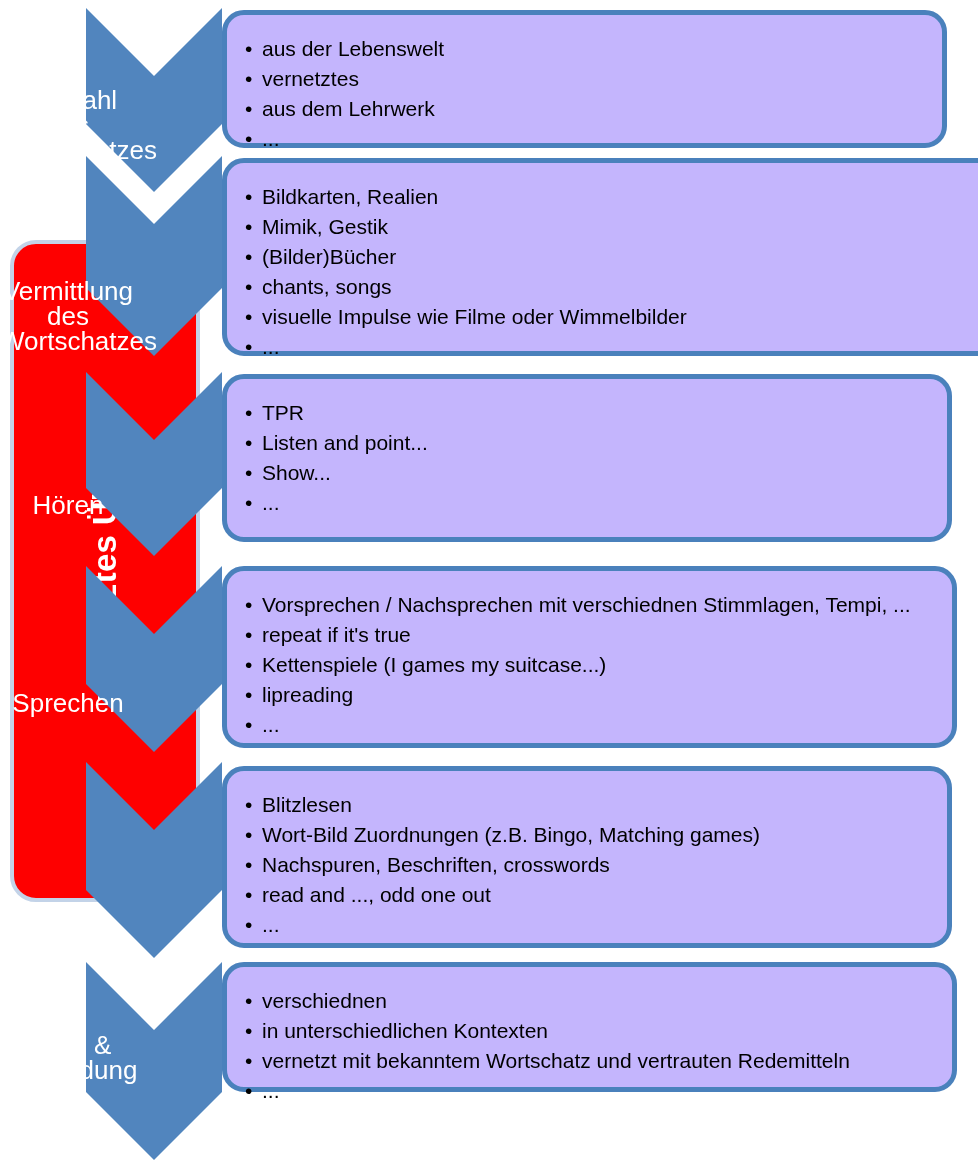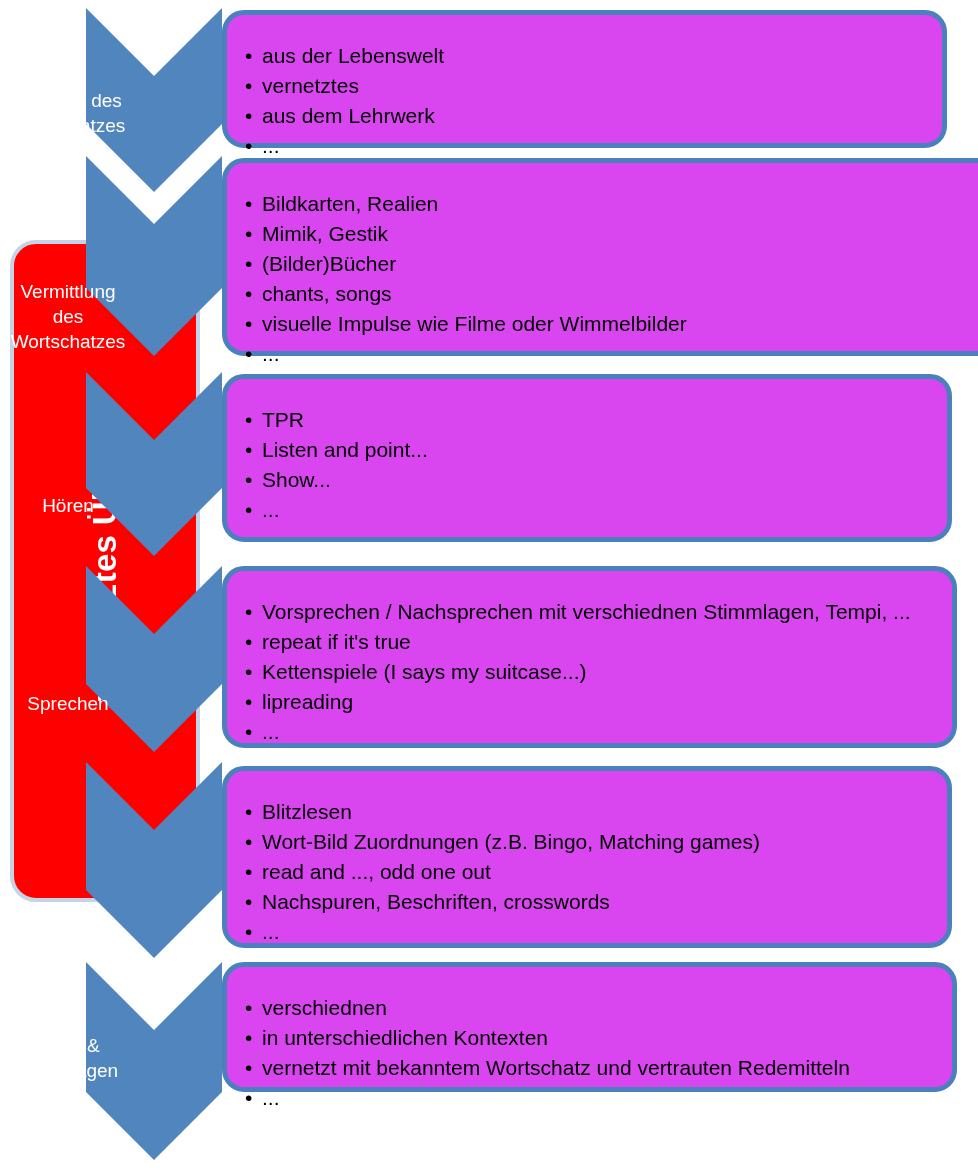--- a/index.html
+++ b/index.html
@@ -52,36 +52,36 @@
     left: 0; top: 0;
     width: 978px; height: 1174px;
     z-index: 2;
     pointer-events: none;
   }
   .chev-label {
     position: absolute;
     left: 0;
     width: 136px;
     color: #ffffff;
-    font-size: 19px;
+    font-size: 26px;
     line-height: 25px;
     text-align: center;
     z-index: 4;
     pointer-events: none;
   }
 
   
   .box {
     position: absolute;
     left: 222px;
-    background: #d946ef;
+    background: #c4b5fd;
     border: 5px solid #4A81BC;
     border-radius: 22px;
     z-index: 3;
-    padding: 26px 14px 10px 18px;
+    padding: 19px 14px 10px 18px;
   }
   .box ul { list-style: none; }
   .box li {
     position: relative;
     font-size: 21px;
     line-height: 30px;
     color: #000000;
     padding-left: 17px;
     white-space: nowrap;
   }
@@ -133,21 +133,21 @@
     <div>Hören</div>
   </div>
 
   <div class="chev-label" style="top:691px;">
     <div>Sprechen</div>
   </div>
 
 
   <div class="chev-label" style="top:1033px;">
     <div>Üben &amp;</div>
-    <div>Stimmlagen</div>
+    <div>Anwendung</div>
   </div>
 
   <div class="box" style="top:10px; width:725px; height:138px;">
     <ul>
       <li>aus der Lebenswelt</li>
       <li>vernetztes</li>
       <li>aus dem Lehrwerk</li>
       <li>...</li>
     </ul>
   </div>
@@ -169,32 +169,32 @@
       <li>Listen and point...</li>
       <li>Show...</li>
       <li>...</li>
     </ul>
   </div>
 
   <div class="box" style="top:566px; width:735px; height:182px;">
     <ul>
       <li>Vorsprechen / Nachsprechen mit verschiednen  Stimmlagen, Tempi, ...</li>
       <li>repeat if it's true</li>
-      <li>Kettenspiele (I says my suitcase...)</li>
+      <li>Kettenspiele (I games my suitcase...)</li>
       <li>lipreading</li>
       <li>...</li>
     </ul>
   </div>
 
   <div class="box" style="top:766px; width:730px; height:182px;">
     <ul>
       <li>Blitzlesen</li>
       <li>Wort-Bild Zuordnungen (z.B. Bingo, Matching games)</li>
+      <li>Nachspuren, Beschriften, crosswords</li>
       <li>read and ..., odd one out</li>
-      <li>Nachspuren, Beschriften, crosswords</li>
       <li>...</li>
     </ul>
   </div>
 
   <div class="box" style="top:962px; width:735px; height:130px;">
     <ul>
       <li>verschiednen</li>
       <li>in unterschiedlichen Kontexten</li>
       <li>vernetzt mit bekanntem Wortschatz und vertrauten Redemitteln</li>
       <li>...</li>

